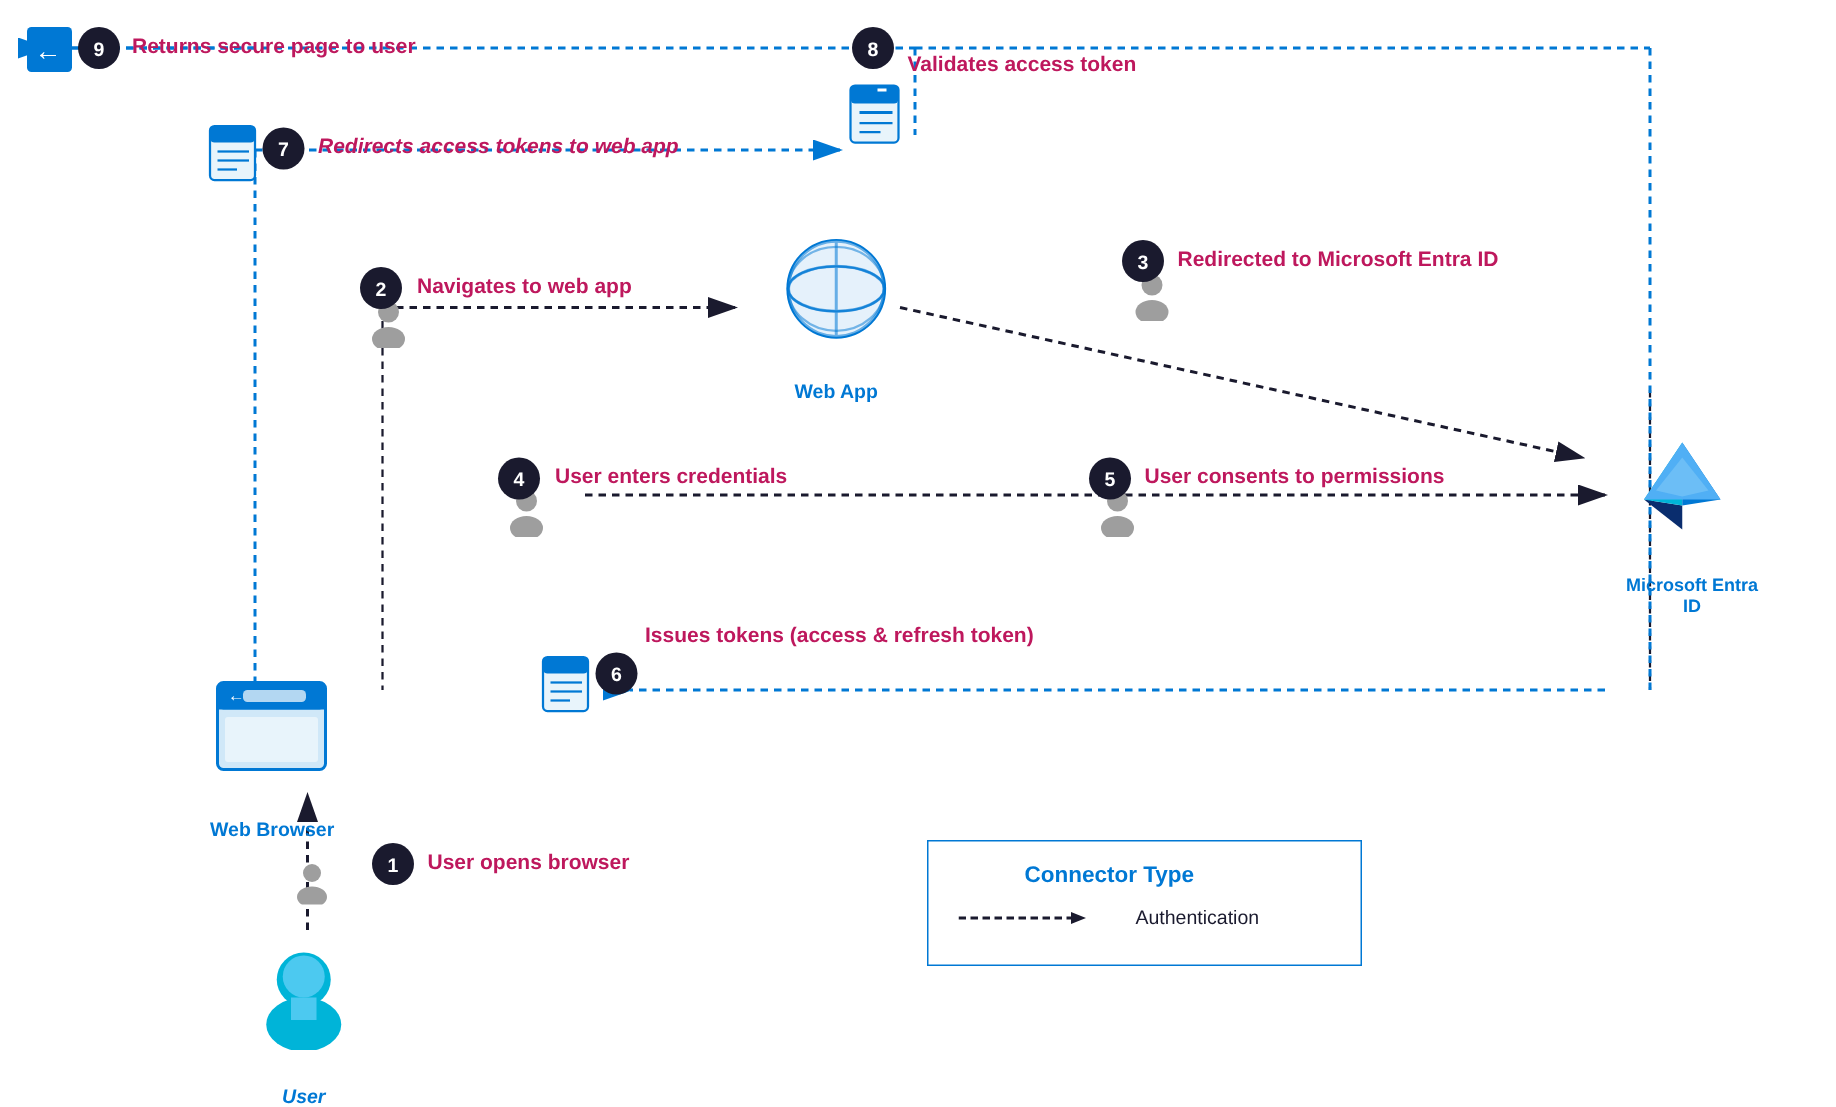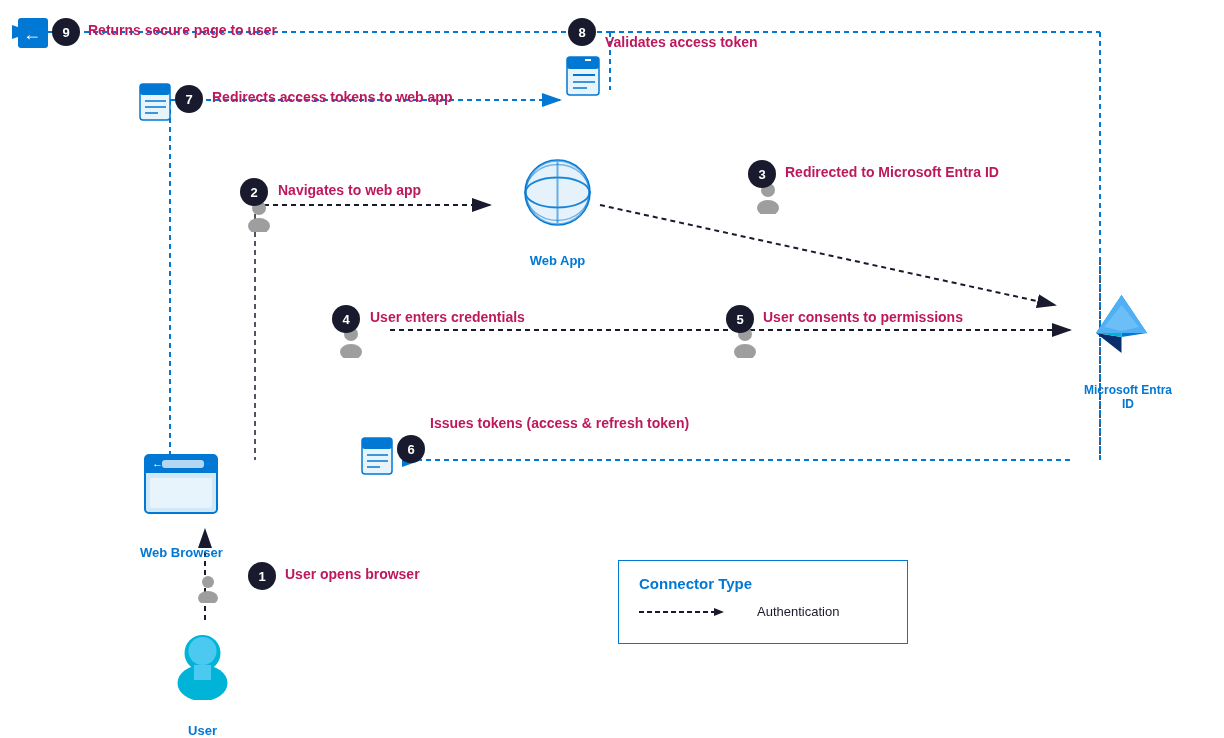--- a/index.html
+++ b/index.html
@@ -74,20 +74,21 @@
       border: 1.5px solid #0078d4;
       padding: 14px 20px;
       background: #fff;
     }
 
     .legend-title {
       font-size: 15px;
       font-weight: 700;
       color: #0078d4;
       margin-bottom: 12px;
+      margin-left: 44px;
     }
 
     .legend-item {
       display: flex;
       align-items: center;
       gap: 28px;
       margin-bottom: 10px;
     }
 
     .legend-label {
@@ -174,21 +175,21 @@
       <line x1="8" y1="20" x2="30" y2="20" stroke="#0078d4" stroke-width="2"></line>
       <line x1="8" y1="27" x2="30" y2="27" stroke="#0078d4" stroke-width="1.5"></line>
       <line x1="8" y1="33" x2="22" y2="33" stroke="#0078d4" stroke-width="1.5"></line>
       <polyline points="20,5 26,5" stroke="white" stroke-width="2"></polyline>
     </svg>
   </div>
 
   <div class="step-badge" style="left:175px; top:85px;">
     <span>7</span>
   </div>
-  <div class="step-label" style="left:212px; top:89px;">Redirects access tokens to web app</div>
+  <div class="step-label" style="left:212px; top:89px;font-style:italic;">Redirects access tokens to web app</div>
 
   <div style="position:absolute; left:138px; top:82px;">
     <svg width="38" height="42" viewBox="0 0 38 42">
       <rect x="2" y="2" width="30" height="36" rx="3" fill="#e8f4fb" stroke="#0078d4" stroke-width="1.5"></rect>
       <rect x="2" y="2" width="30" height="11" rx="3" fill="#0078d4"></rect>
       <line x1="7" y1="19" x2="28" y2="19" stroke="#0078d4" stroke-width="1.5"></line>
       <line x1="7" y1="25" x2="28" y2="25" stroke="#0078d4" stroke-width="1.5"></line>
       <line x1="7" y1="31" x2="20" y2="31" stroke="#0078d4" stroke-width="1.5"></line>
     </svg>
   </div>
@@ -310,21 +311,21 @@
 
       <polygon points="37.5,10 63,48 37.5,52" fill="#0078d4"></polygon>
 
       <polygon points="37.5,10 63,48 12,48" fill="#50aff5"></polygon>
 
       <polygon points="37.5,20 55,42 37.5,46 20,42" fill="#7ec8f7" opacity="0.6"></polygon>
     </svg>
     <div class="icon-label" style="font-size:12px; text-align:center; max-width:100px;margin-left:13px;">Microsoft Entra ID</div>
   </div>
 
-  <div class="icon-container" style="left:170px; top:625px;">
+  <div class="icon-container" style="left:170px; top:625px;font-style:italic;">
     <svg width="65" height="75" viewBox="0 0 65 75">
 
       <ellipse cx="32.5" cy="58" rx="25" ry="18" fill="#00b4d8"></ellipse>
 
       <circle cx="32.5" cy="28" r="18" fill="#00b4d8"></circle>
 
       <circle cx="32.5" cy="26" r="14" fill="#4cc9f0"></circle>
 
       <rect x="24" y="40" width="17" height="15" fill="#4cc9f0"></rect>
     </svg>

